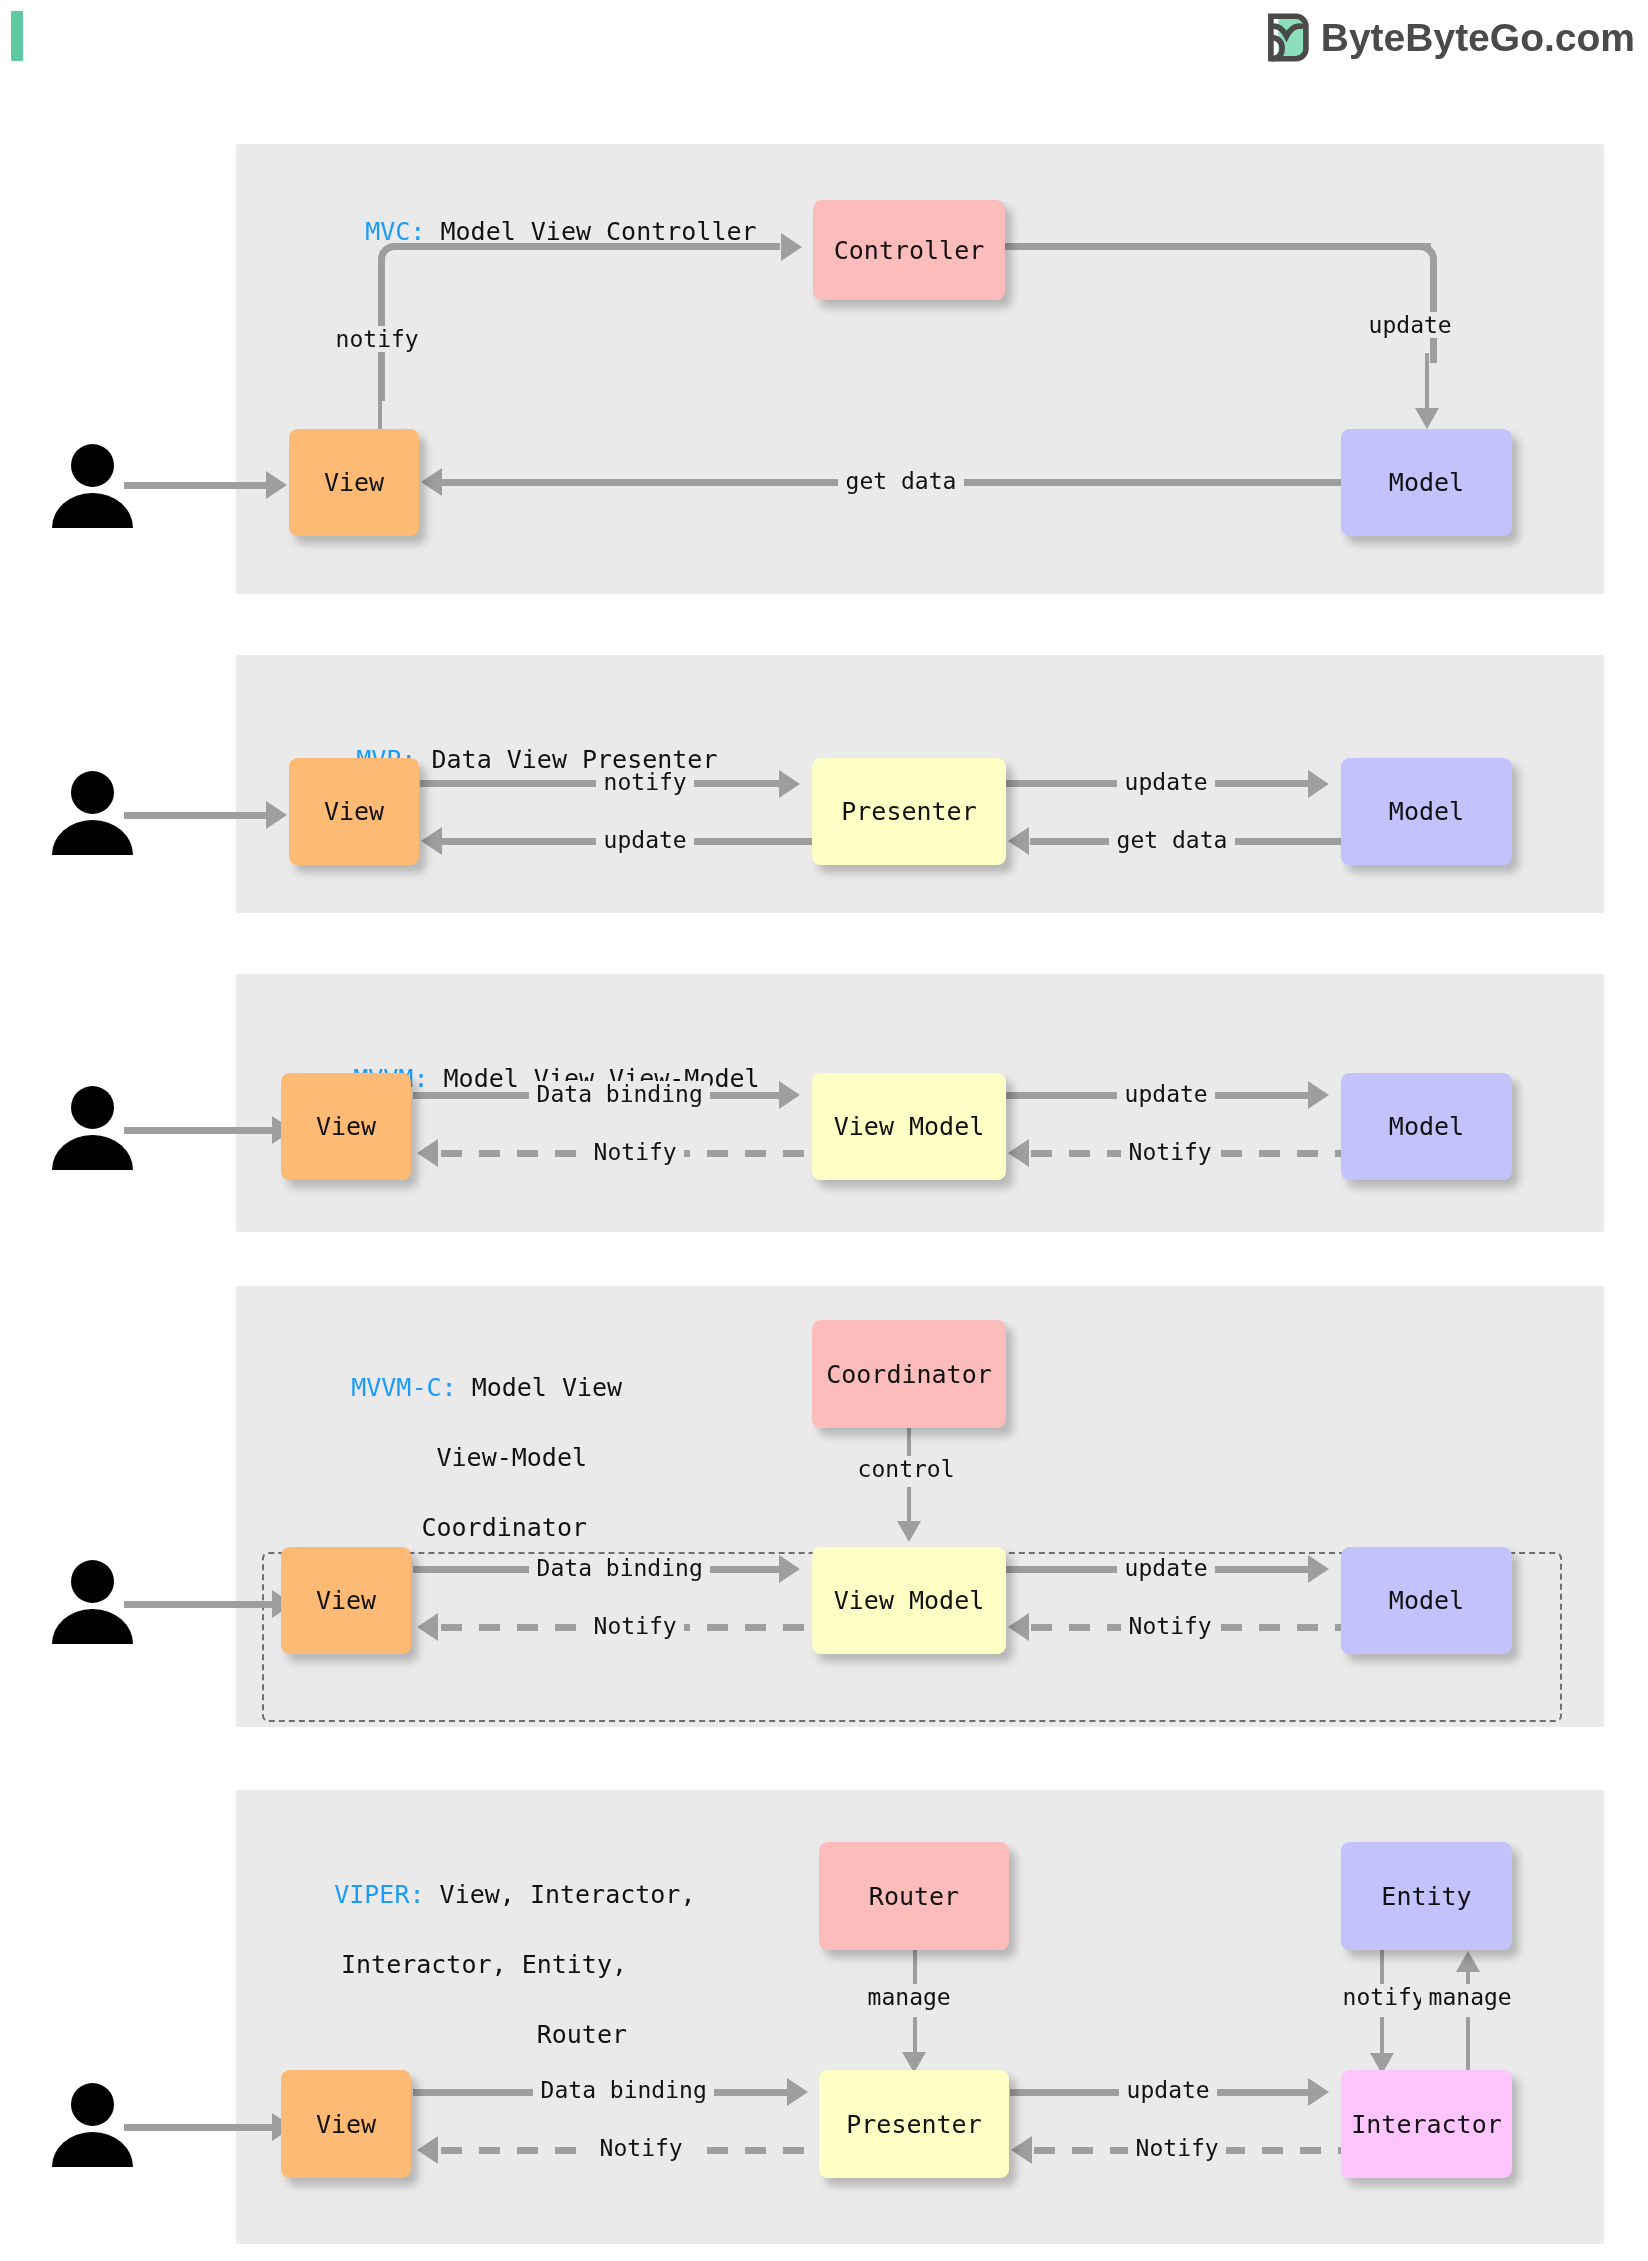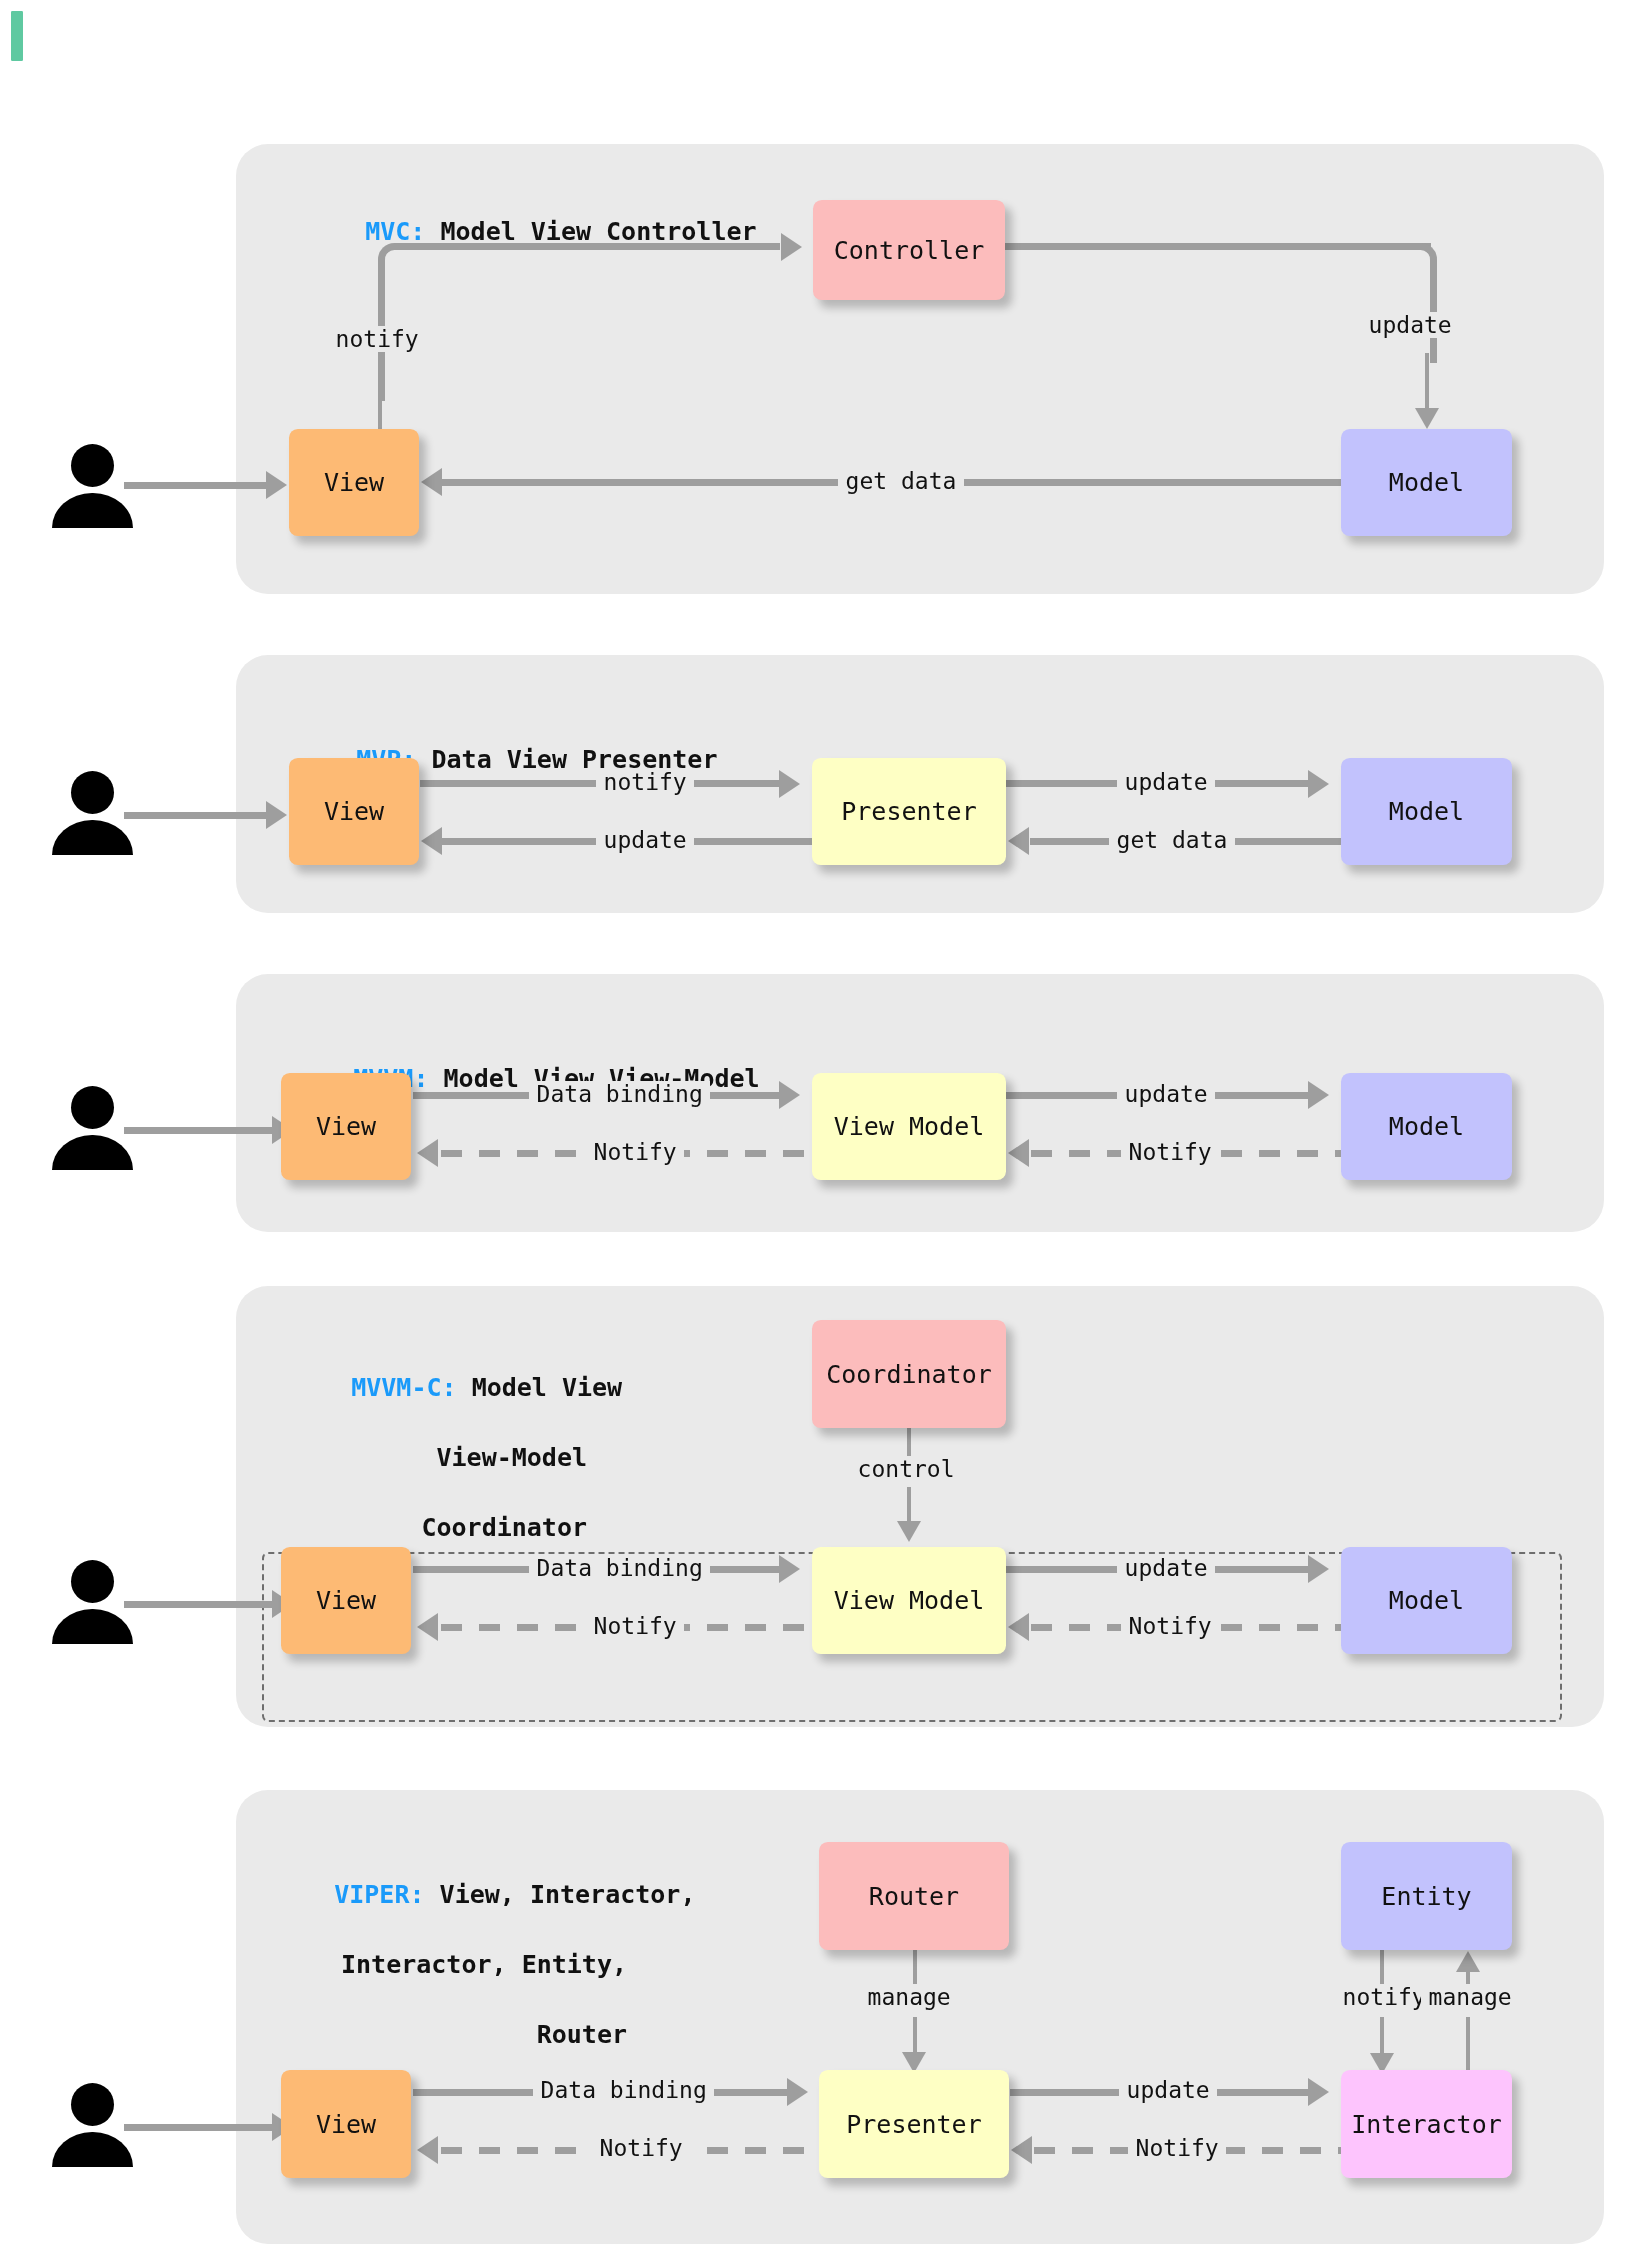--- a/index.html
+++ b/index.html
@@ -11,21 +11,21 @@
   
   #header{position:absolute;left:0;top:0;width:1649px;height:74px;}
   #accent-bar{position:absolute;left:11.3px;top:11.3px;width:11.3px;height:50px;background:#5FC9A1;border-radius:1.3px;}
   #page-title{position:absolute;left:35px;top:8.8px;font-family:"Liberation Sans","DejaVu Sans",sans-serif;
     font-size:43px;color:#1c1c1c;letter-spacing:-0.6px;white-space:nowrap;}
   #brand{position:absolute;right:14px;top:10px;display:flex;align-items:center;gap:10px;}
   #brand-logo{width:49px;height:55px;flex:0 0 auto;}
   #brand-text{font-family:"Liberation Sans","DejaVu Sans",sans-serif;font-size:39px;font-weight:bold;color:#4a4a4a;white-space:nowrap;}
 
   
-  .panel{position:absolute;background:#EAEAEA;border-radius:32px;font-weight:bold;}
+  .panel{position:absolute;background:#EAEAEA;border-radius:2px;}
   .panel-title{position:absolute;font-size:25px;line-height:35px;color:#111;white-space:pre;}
   .panel-title .kw{color:#1A9AFA;}
 
   
   .actor{position:absolute;width:82px;height:88px;}
   .actor .head{position:absolute;left:19px;top:2.5px;width:43px;height:43px;border-radius:50%;background:#000;}
   .actor .body{position:absolute;left:0px;top:52px;width:81px;height:35px;background:#000;
     border-top-left-radius:40px 35px;border-top-right-radius:40px 35px;}
 
   
@@ -58,20 +58,29 @@
 
   .elabel{position:absolute;font-size:23px;color:#111;background:#EAEAEA;padding:0 7.6px;z-index:3;white-space:nowrap;}
 
   .dashbox{position:absolute;border:2.5px dashed #6e6e6e;border-radius:6.3px;z-index:0;}
 </style>
 </head>
 <body>
 
 <div id="header">
   <div id="accent-bar"></div>
+  <div id="brand">
+    <svg id="brand-logo" viewBox="0 0 78 88">
+      <path d="M26 10 h26 a16 16 0 0 1 16 16 v36 a16 16 0 0 1 -16 16 h-26 z" fill="#8CDFBC"></path>
+      <path d="M14 10 h40 a16 16 0 0 1 16 16 v36 a16 16 0 0 1 -16 16 h-40 z" fill="none" stroke="#4a4a4a" stroke-width="9"></path>
+      <path d="M16 26 q14 -2 23 16 q9 -18 23 -16" fill="none" stroke="#4a4a4a" stroke-width="9" stroke-linecap="round"></path>
+      <path d="M16 44 q16 2 16 17 q0 15 -16 17" fill="none" stroke="#4a4a4a" stroke-width="9" stroke-linecap="round"></path>
+    </svg>
+    <div id="brand-text">ByteByteGo.com</div>
+  </div>
 </div>
 
 <div class="panel" style="left:236px;top:144px;width:1368px;height:450px;">
   <div class="panel-title" style="left:69px;top:35px;">
     <span class="kw">MVC:</span><span> Model View Controller</span>
   </div>
 </div>
 <div class="actor" style="left:52px;top:441px;">
   <div class="head"></div>
   <div class="body"></div>

